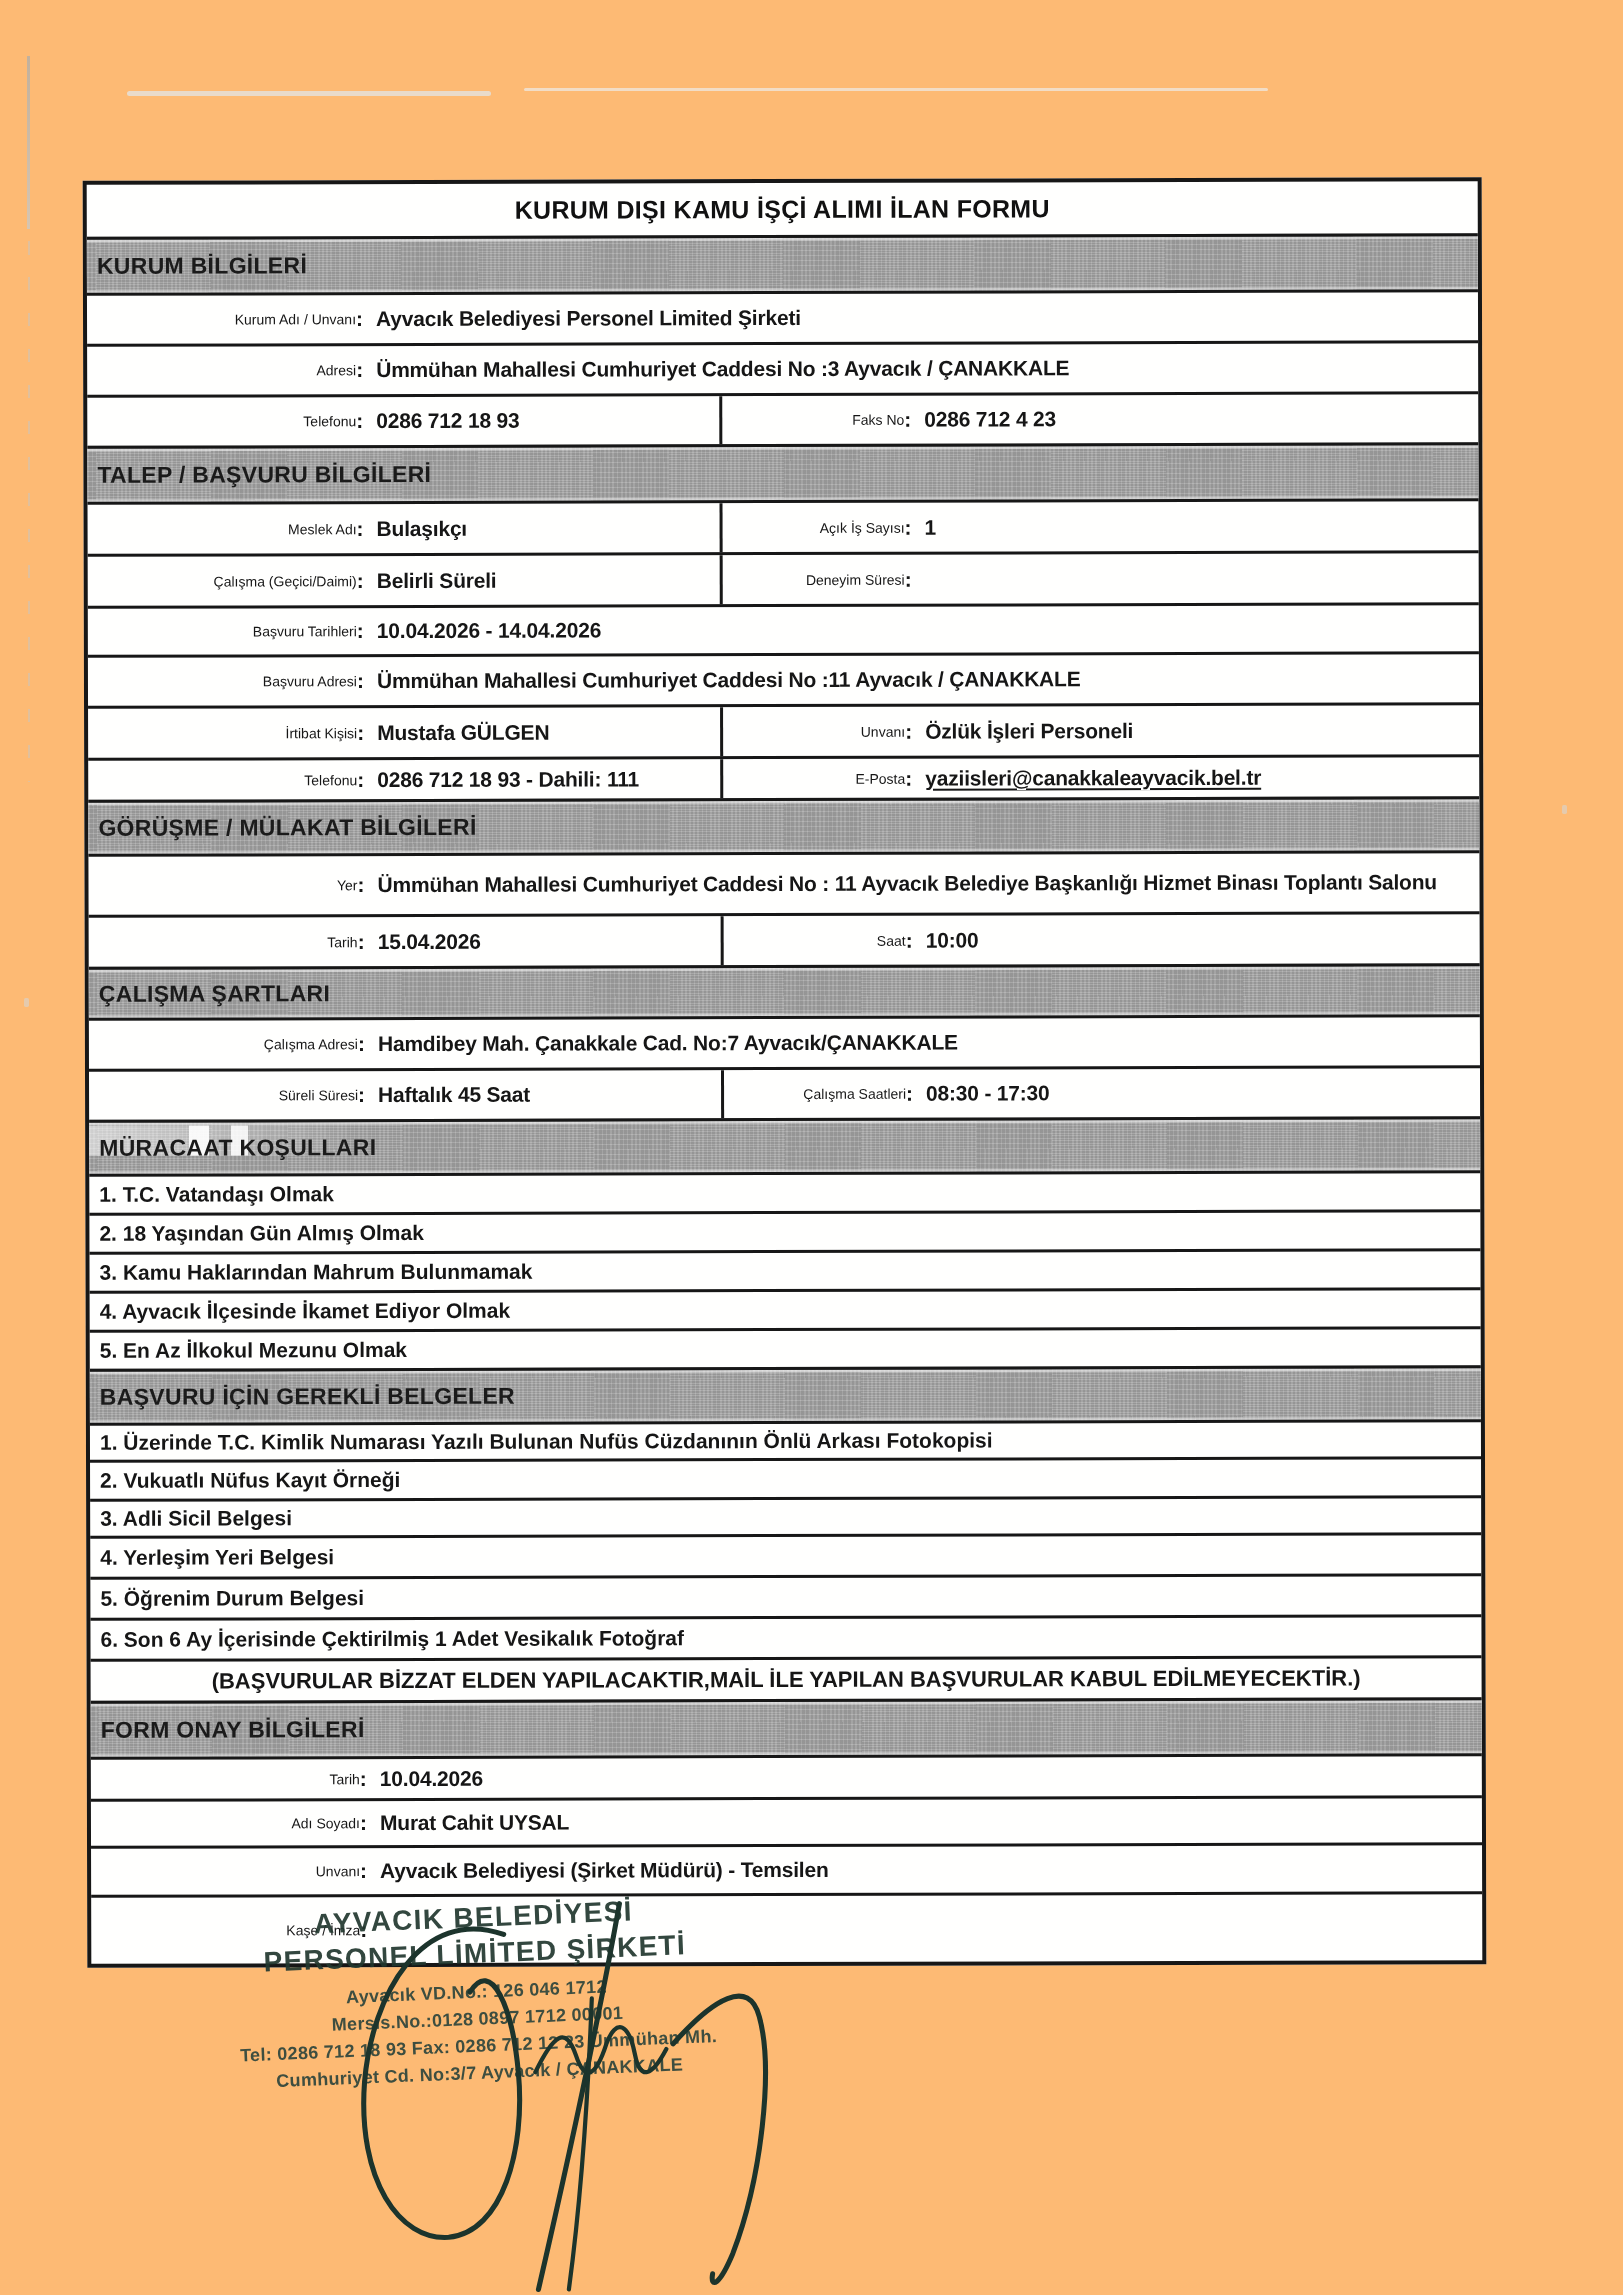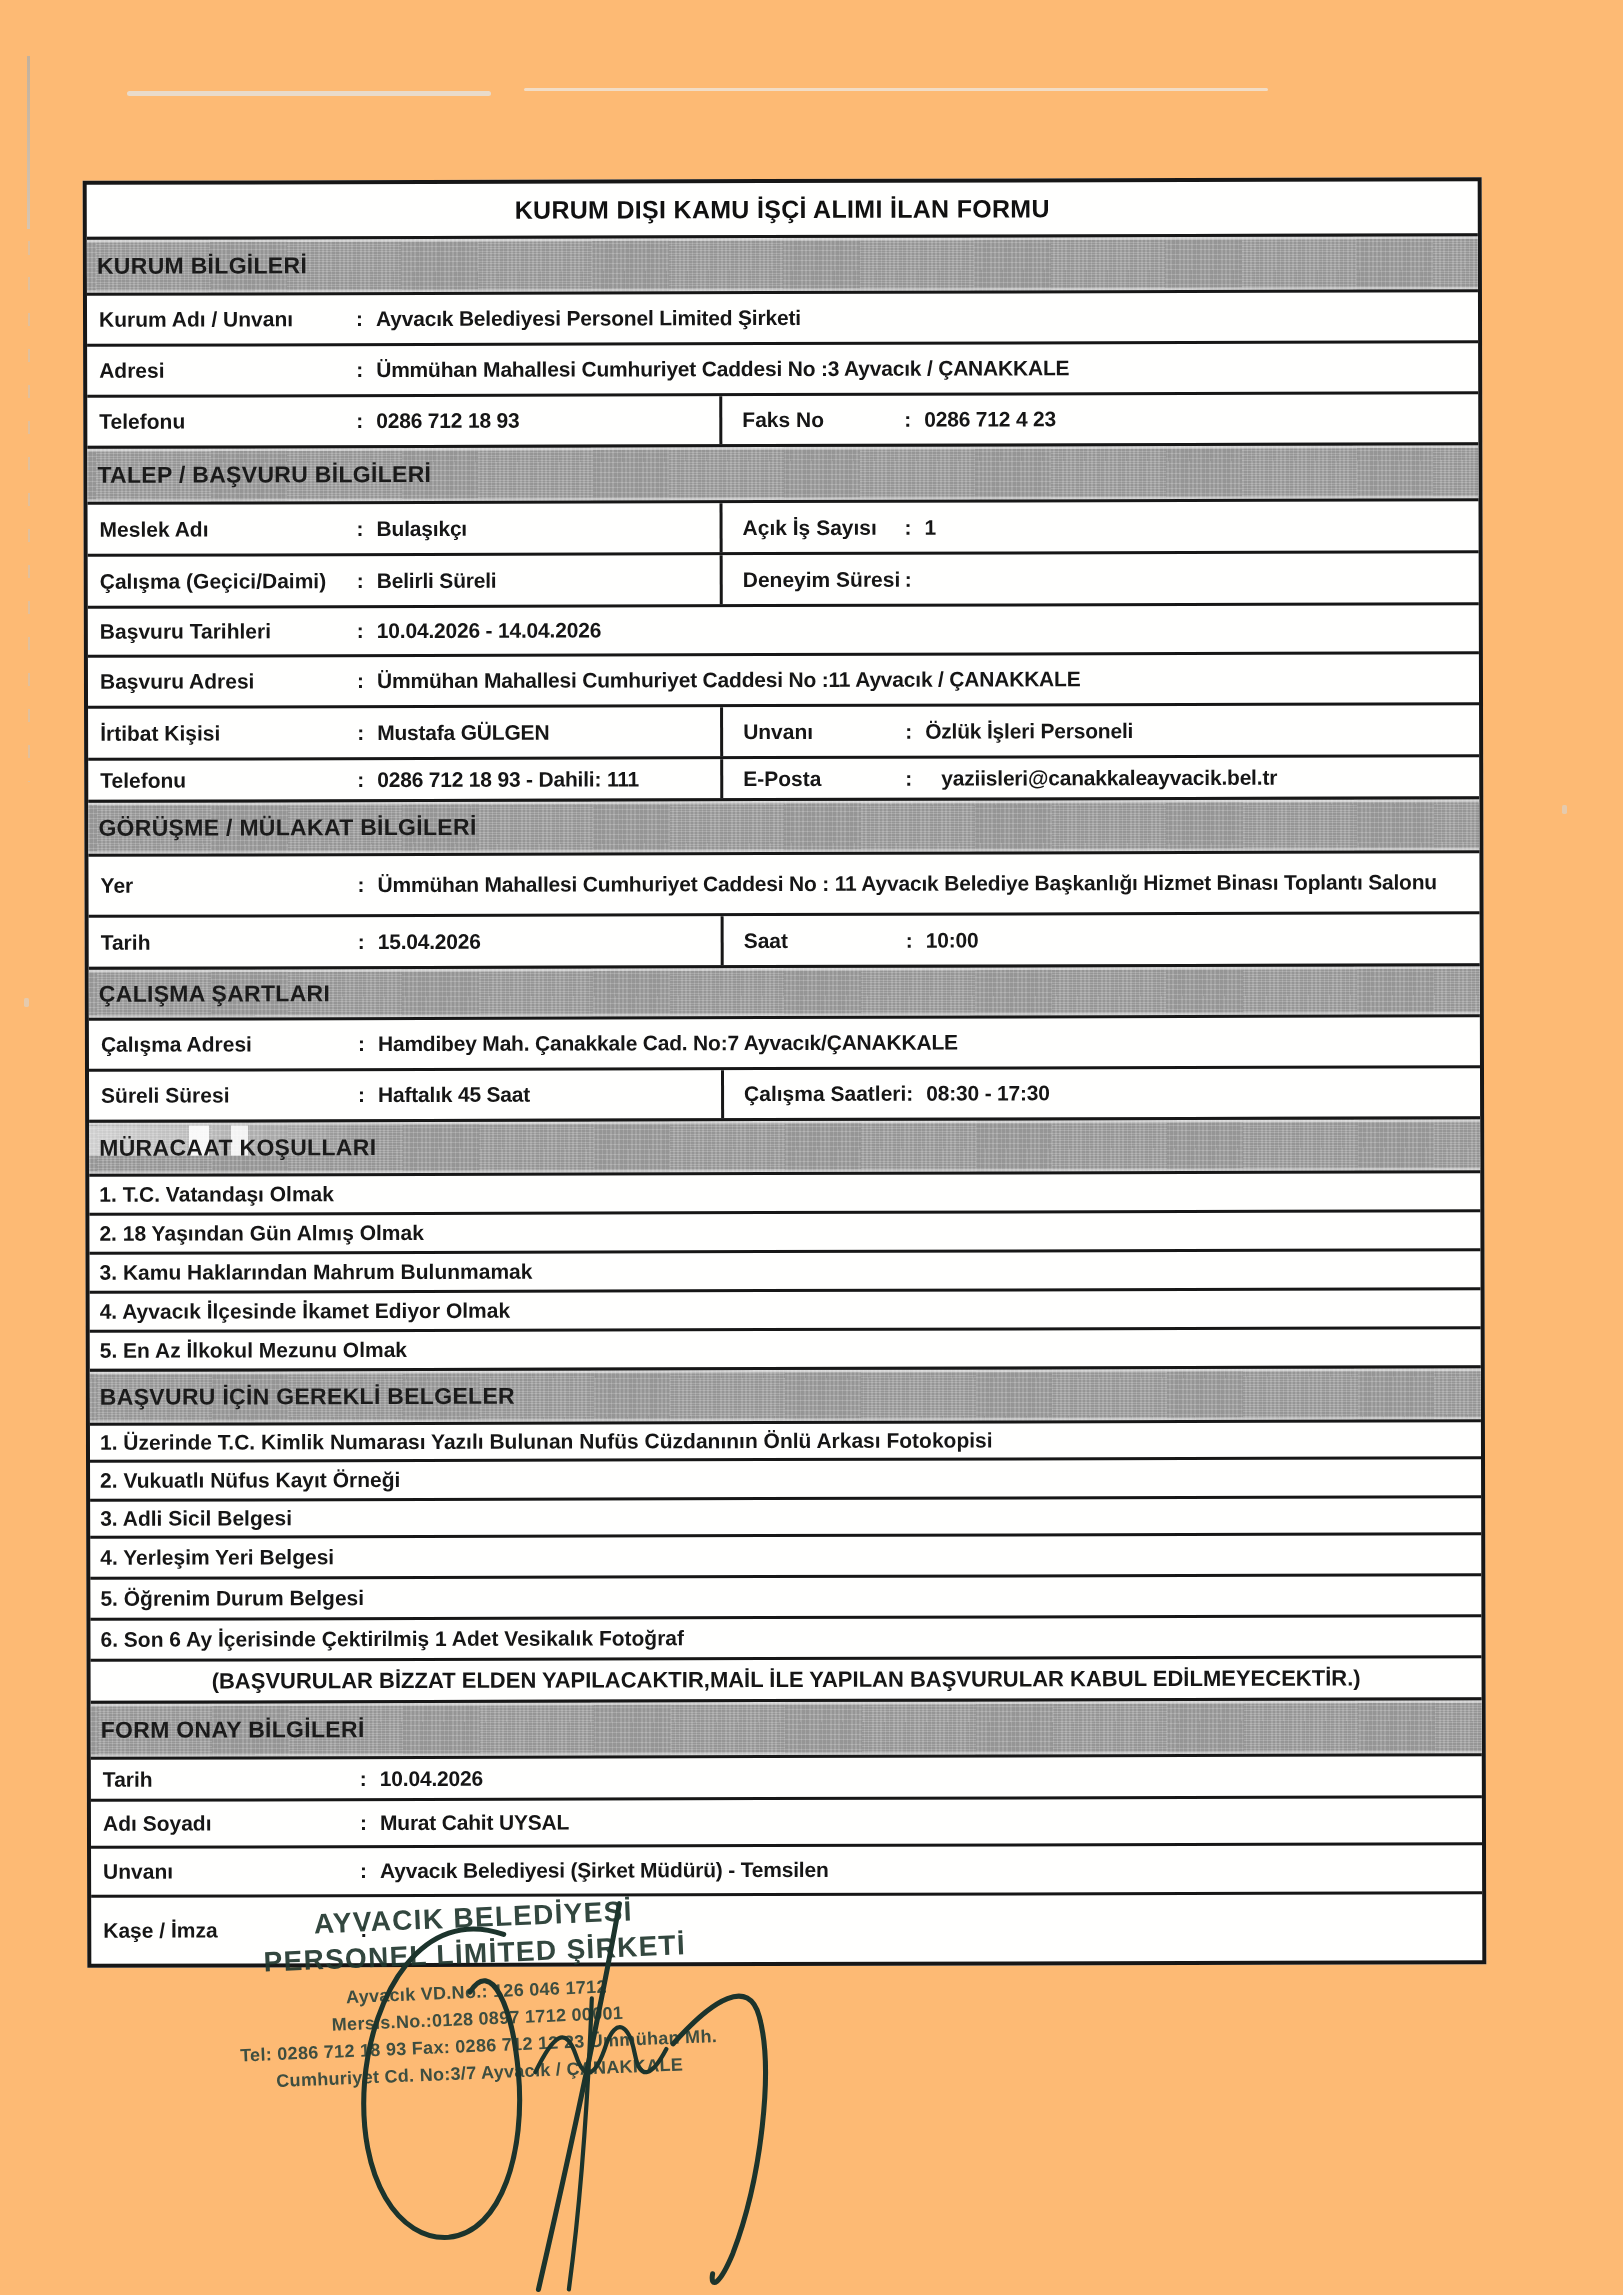--- a/index.html
+++ b/index.html
@@ -53,25 +53,25 @@
     content:"";position:absolute;left:0;top:3.4px;height:58%;width:279px;z-index:1;
     background:
       linear-gradient(90deg, rgba(255,255,255,.55), rgba(255,255,255,.3) 135px, rgba(255,255,255,0) 271px),
       linear-gradient(90deg, transparent 100px, rgba(255,255,255,.9) 100px 120px, transparent 120px 142px, rgba(255,255,255,.85) 142px 159px, transparent 159px);
   }
 
   .cell{display:flex;align-items:center;min-width:0;}
   .cell.full{flex:1;}
   .cell.left{flex:0 0 632px;}
   .cell.right{flex:1;border-left:3.4px solid #171717;}
-  .lbl{flex:0 0 257px;padding-left:12px;font-size:21px;font-weight:700;white-space:nowrap;}
+  .lbl{flex:0 0 257px;padding-left:12px;font-size:14px;font-weight:400;white-space:nowrap;text-align:right;}
   .cell.right .lbl{flex:0 0 162px;padding-left:20px;}
   .colon{width:20px;font-size:21px;font-weight:700;}
   .val{font-size:21px;font-weight:600;white-space:nowrap;letter-spacing:-0.2px;}
-  .val.link{text-underline-offset:3.4px;margin-left:16px;}
+  .val.link{text-decoration:underline;text-underline-offset:3.4px;}
 
   .item{align-items:center;padding-left:10px;font-size:21px;font-weight:700;white-space:nowrap;}
   .note-row{align-items:center;justify-content:center;font-size:22px;font-weight:700;white-space:nowrap;}
 
   
   .stamp{
     position:absolute;left:106px;top:1716px;width:558px;z-index:2;
     text-align:center;transform:rotate(-2.2deg);
     color:#24453a;opacity:.92;pointer-events:none;
   }

